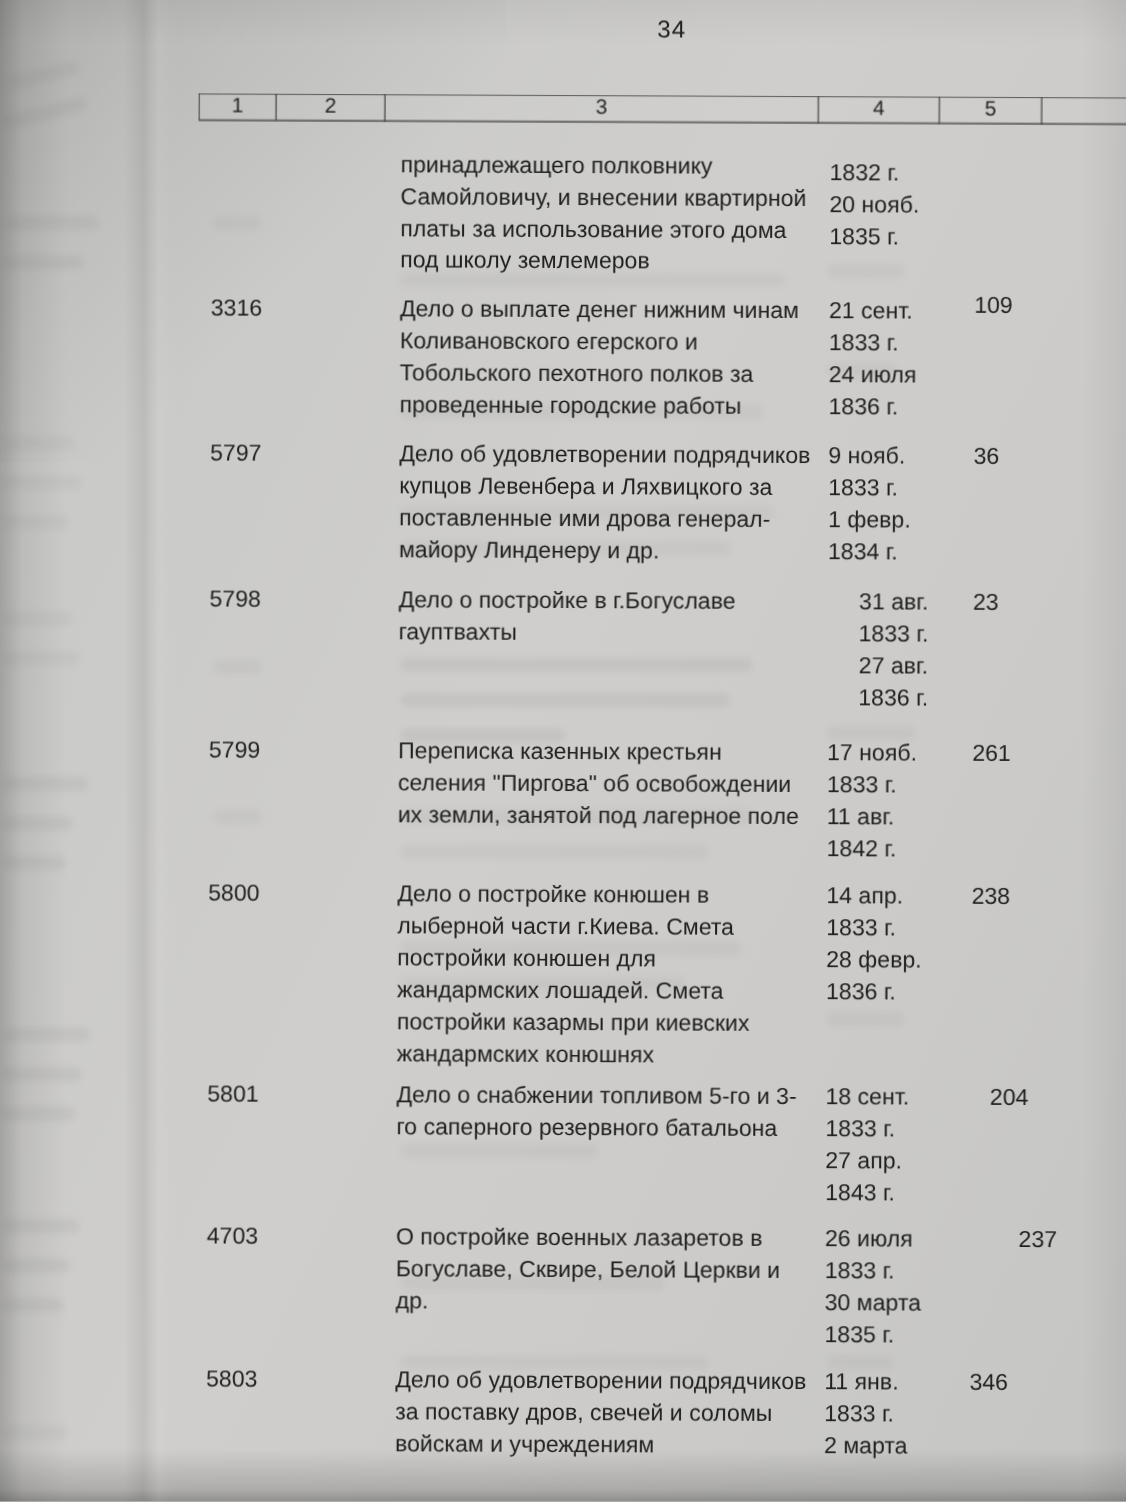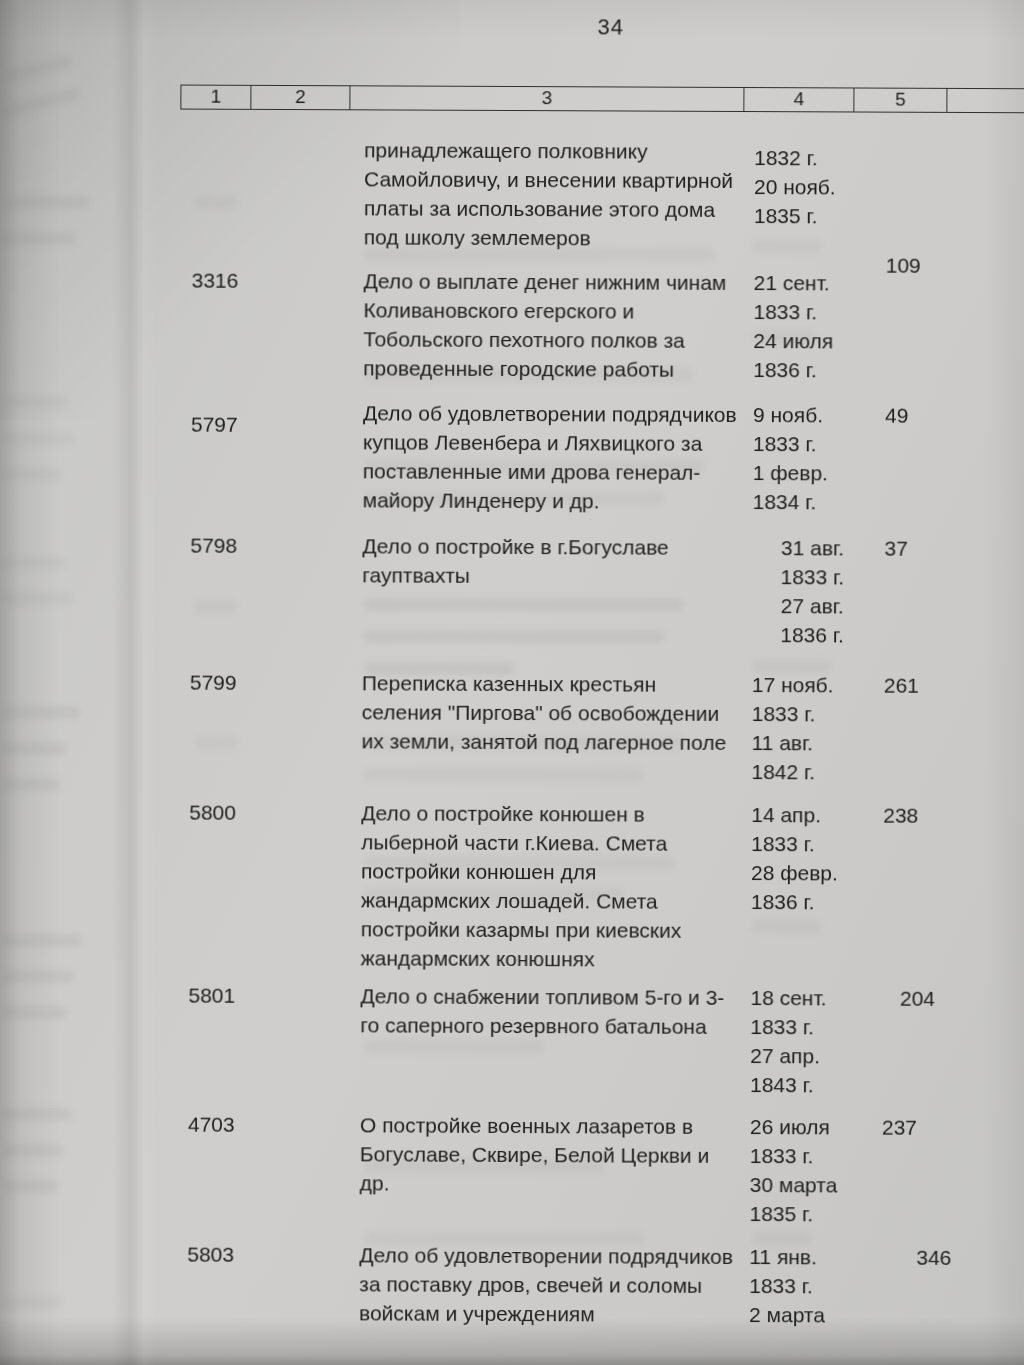--- a/index.html
+++ b/index.html
@@ -136,45 +136,45 @@
     <div class="row">
       <div class="cell c-num" style="top:267px;">3316</div>
       <div class="cell c-title" style="top:267px;">Дело о выплате денег нижним чинам
 Коливановского егерского и
 Тобольского пехотного полков за
 проведенные городские работы</div>
       <div class="cell c-dates" style="top:267px;">21 сент.
 1833 г.
 24 июля
 1836 г.</div>
-      <div class="cell c-pages" style="top:249px;">109</div>
-    </div>
-
-    <div class="row">
-      <div class="cell c-num" style="top:411px;">5797</div>
+      <div class="cell c-pages" style="top:262px;">109</div>
+    </div>
+
+    <div class="row">
+      <div class="cell c-num" style="top:399px;">5797</div>
       <div class="cell c-title" style="top:399px;">Дело об удовлетворении подрядчиков
 купцов Левенбера и Ляхвицкого за
 поставленные ими дрова генерал-
 майору Линденеру и др.</div>
       <div class="cell c-dates" style="top:399px;">9 нояб.
 1833 г.
 1 февр.
 1834 г.</div>
-      <div class="cell c-pages" style="top:399px;">49</div>
+      <div class="cell c-pages" style="top:399px;">36</div>
     </div>
 
     <div class="row">
       <div class="cell c-num" style="top:532px;">5798</div>
       <div class="cell c-title" style="top:532px;">Дело о постройке в г.Богуславе
 гауптвахты</div>
       <div class="cell c-dates" style="top:532px;text-align:center;">31 авг.
 1833 г.
 27 авг.
 1836 г.</div>
-      <div class="cell c-pages" style="top:532px;">37</div>
+      <div class="cell c-pages" style="top:532px;">23</div>
     </div>
 
     <div class="row">
       <div class="cell c-num" style="top:669px;">5799</div>
       <div class="cell c-title" style="top:669px;">Переписка казенных крестьян
 селения "Пиргова" об освобождении
 их земли, занятой под лагерное поле</div>
       <div class="cell c-dates" style="top:669px;">17 нояб.
 1833 г.
 11 авг.
@@ -210,28 +210,28 @@
 
     <div class="row">
       <div class="cell c-num" style="top:1111px;">4703</div>
       <div class="cell c-title" style="top:1111px;">О постройке военных лазаретов в
 Богуславе, Сквире, Белой Церкви и
 др.</div>
       <div class="cell c-dates" style="top:1111px;">26 июля
 1833 г.
 30 марта
 1835 г.</div>
-      <div class="cell c-pages" style="top:1111px;">237</div>
+      <div class="cell c-pages" style="top:1111px;margin-left:44px;">237</div>
     </div>
 
     <div class="row">
       <div class="cell c-num" style="top:1241px;">5803</div>
       <div class="cell c-title" style="top:1241px;">Дело об удовлетворении подрядчиков
 за поставку дров, свечей и соломы
 войскам и учреждениям</div>
       <div class="cell c-dates" style="top:1241px;">11 янв.
 1833 г.
 2 марта</div>
-      <div class="cell c-pages" style="top:1241px;text-align:right;">346</div>
+      <div class="cell c-pages" style="top:1241px;">346</div>
     </div>
 
   </div>
 </div>
 
 </body></html>

